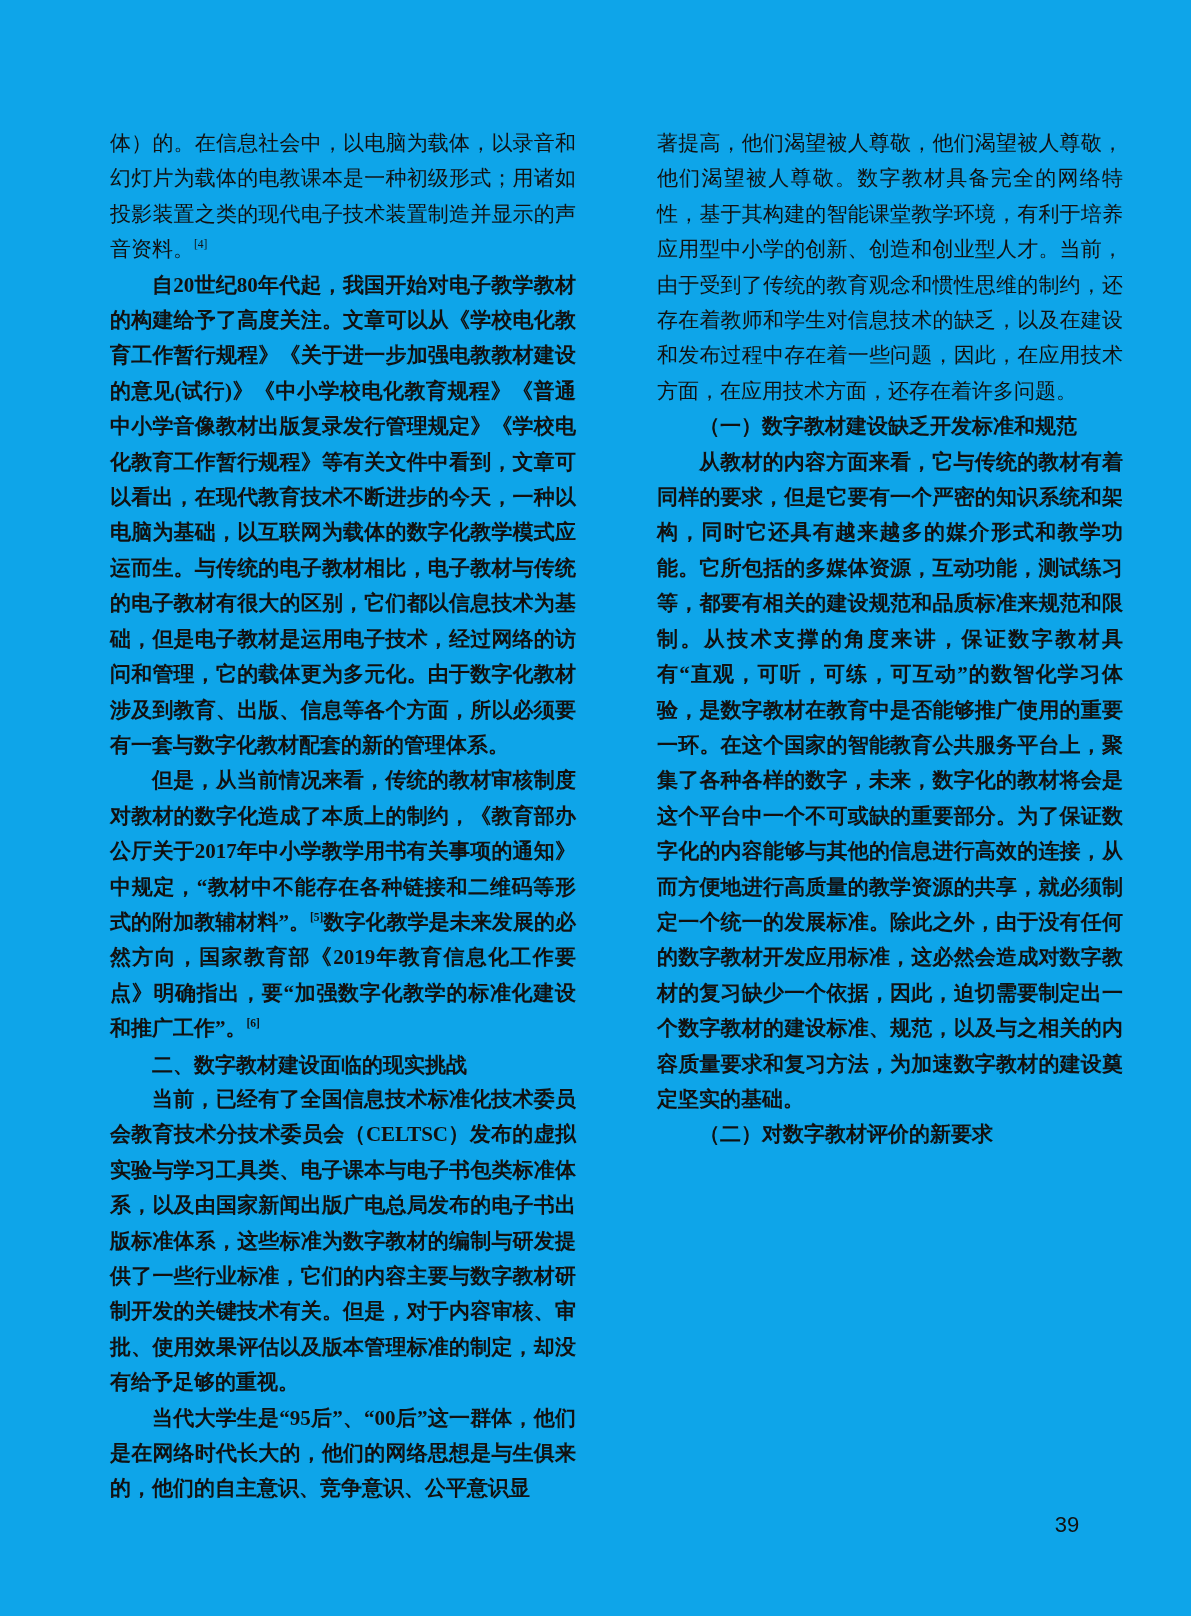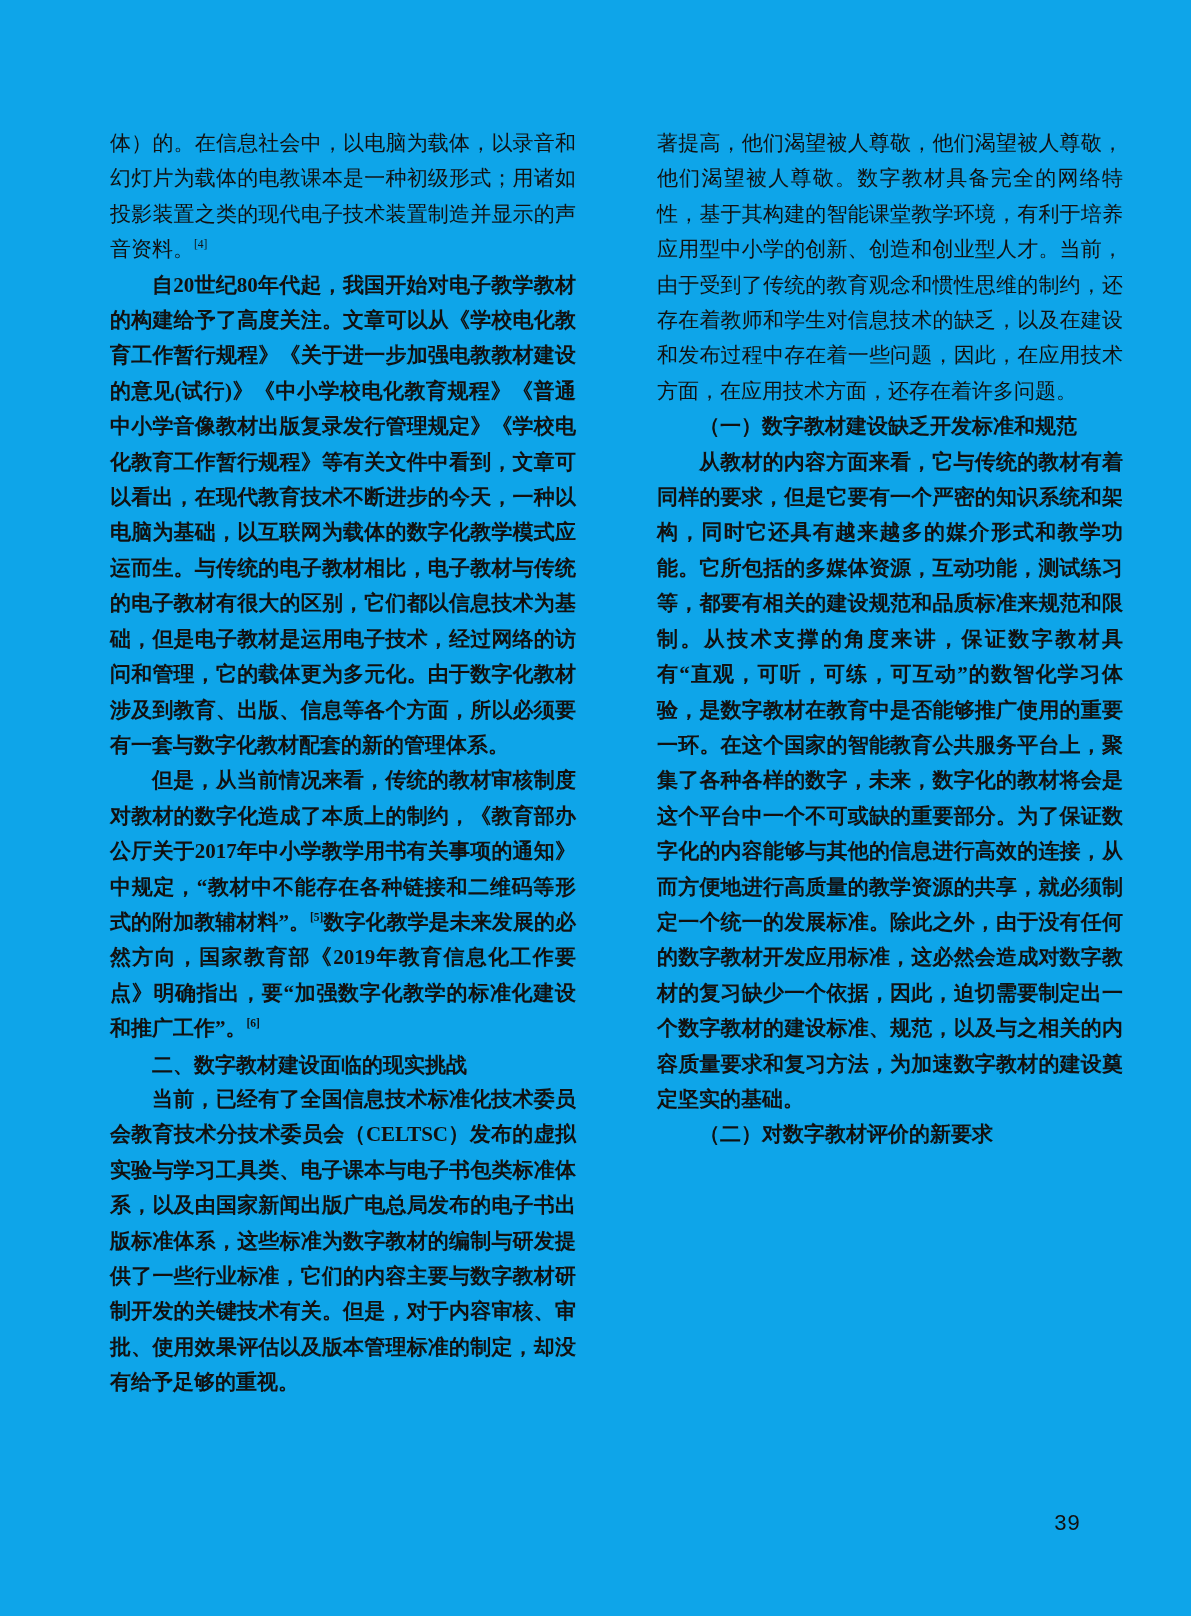--- a/index.html
+++ b/index.html
@@ -46,34 +46,35 @@
     line-height: 0;
     vertical-align: super;
   }
   .page-number {
     position: absolute;
     left: 1045px;
     top: 1512px;
     width: 44px;
     text-align: center;
     font-size: 22px;
-    font-family: Liberation Mono, monospace;
+    font-family: Liberation Sans, sans-serif;
     color: #111111;
   }
 </style>
 </head>
 <body>
 
 <div class="page">
   <div class="col col-left">
       <p class="para body">体）的。在信息社会中，以电脑为载体，以录音和幻灯片为载体的电教课本是一种初级形式；用诸如投影装置之类的现代电子技术装置制造并显示的声音资料。<sup class="cite">[4]</sup></p>
       <p class="para body indent">自20世纪80年代起，我国开始对电子教学教材的构建给予了高度关注。文章可以从《学校电化教育工作暂行规程》《关于进一步加强电教教材建设的意见(试行)》《中小学校电化教育规程》《普通中小学音像教材出版复录发行管理规定》《学校电化教育工作暂行规程》等有关文件中看到，文章可以看出，在现代教育技术不断进步的今天，一种以电脑为基础，以互联网为载体的数字化教学模式应运而生。与传统的电子教材相比，电子教材与传统的电子教材有很大的区别，它们都以信息技术为基础，但是电子教材是运用电子技术，经过网络的访问和管理，它的载体更为多元化。由于数字化教材涉及到教育、出版、信息等各个方面，所以必须要有一套与数字化教材配套的新的管理体系。</p>
       <p class="para body indent">但是，从当前情况来看，传统的教材审核制度对教材的数字化造成了本质上的制约，《教育部办公厅关于2017年中小学教学用书有关事项的通知》中规定，“教材中不能存在各种链接和二维码等形式的附加教辅材料”。<sup class="cite">[5]</sup>数字化教学是未来发展的必然方向，国家教育部《2019年教育信息化工作要点》明确指出，要“加强数字化教学的标准化建设和推广工作”。<sup class="cite">[6]</sup></p>
       <p class="para heading indent">二、数字教材建设面临的现实挑战</p>
       <p class="para body indent">当前，已经有了全国信息技术标准化技术委员会教育技术分技术委员会（CELTSC）发布的虚拟实验与学习工具类、电子课本与电子书包类标准体系，以及由国家新闻出版广电总局发布的电子书出版标准体系，这些标准为数字教材的编制与研发提供了一些行业标准，它们的内容主要与数字教材研制开发的关键技术有关。但是，对于内容审核、审批、使用效果评估以及版本管理标准的制定，却没有给予足够的重视。</p>
+      <p class="para body indent">当代大学生是“95后”、“00后”这一群体，他们是在网络时代长大的，他们的网络思想是与生俱来的，他们的自主意识、竞争意识、公平意识显</p>
     </div>
   <div class="col col-right">
       <p class="para body">著提高，他们渴望被人尊敬，他们渴望被人尊敬，他们渴望被人尊敬。数字教材具备完全的网络特性，基于其构建的智能课堂教学环境，有利于培养应用型中小学的创新、创造和创业型人才。当前，由于受到了传统的教育观念和惯性思维的制约，还存在着教师和学生对信息技术的缺乏，以及在建设和发布过程中存在着一些问题，因此，在应用技术方面，在应用技术方面，还存在着许多问题。</p>
       <p class="para subheading indent">（一）数字教材建设缺乏开发标准和规范</p>
       <p class="para body indent">从教材的内容方面来看，它与传统的教材有着同样的要求，但是它要有一个严密的知识系统和架构，同时它还具有越来越多的媒介形式和教学功能。它所包括的多媒体资源，互动功能，测试练习等，都要有相关的建设规范和品质标准来规范和限制。从技术支撑的角度来讲，保证数字教材具有“直观，可听，可练，可互动”的数智化学习体验，是数字教材在教育中是否能够推广使用的重要一环。在这个国家的智能教育公共服务平台上，聚集了各种各样的数字，未来，数字化的教材将会是这个平台中一个不可或缺的重要部分。为了保证数字化的内容能够与其他的信息进行高效的连接，从而方便地进行高质量的教学资源的共享，就必须制定一个统一的发展标准。除此之外，由于没有任何的数字教材开发应用标准，这必然会造成对数字教材的复习缺少一个依据，因此，迫切需要制定出一个数字教材的建设标准、规范，以及与之相关的内容质量要求和复习方法，为加速数字教材的建设奠定坚实的基础。</p>
       <p class="para subheading indent">（二）对数字教材评价的新要求</p>
     </div>
   <div class="page-number">39</div>
 </div>
 

